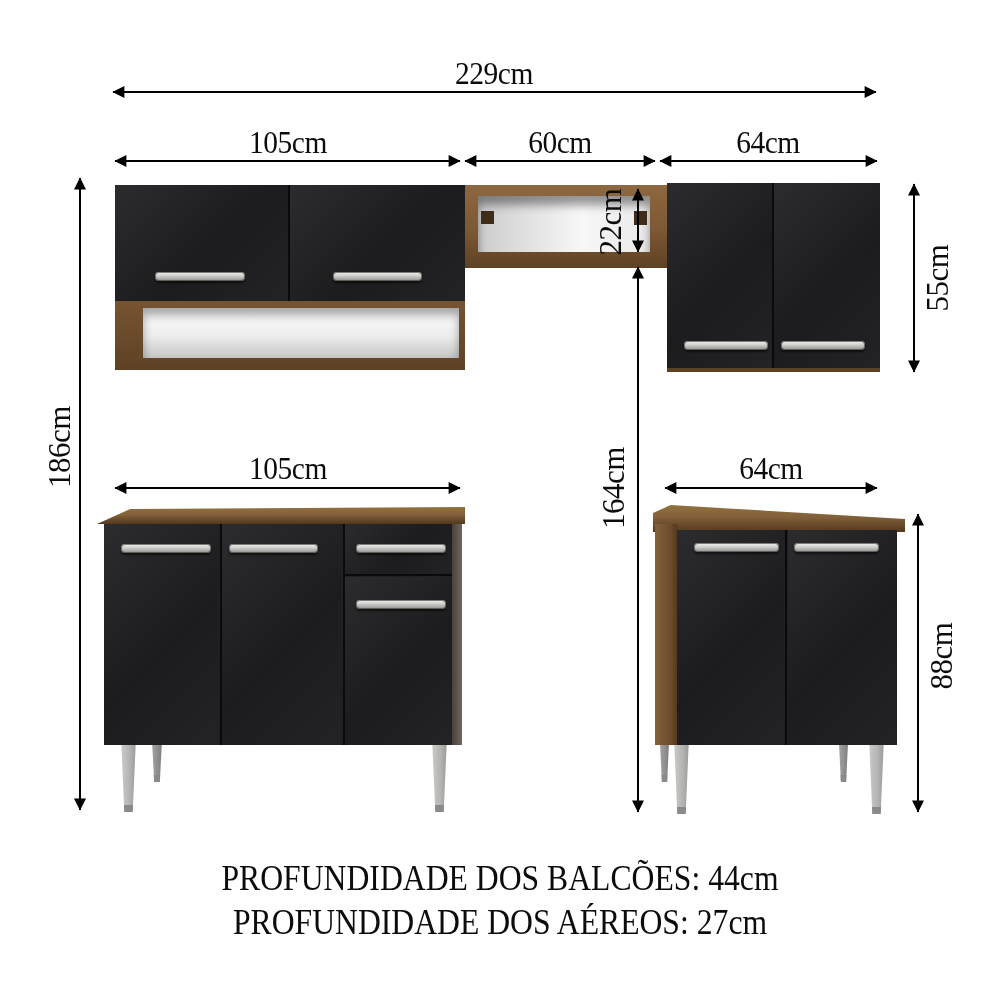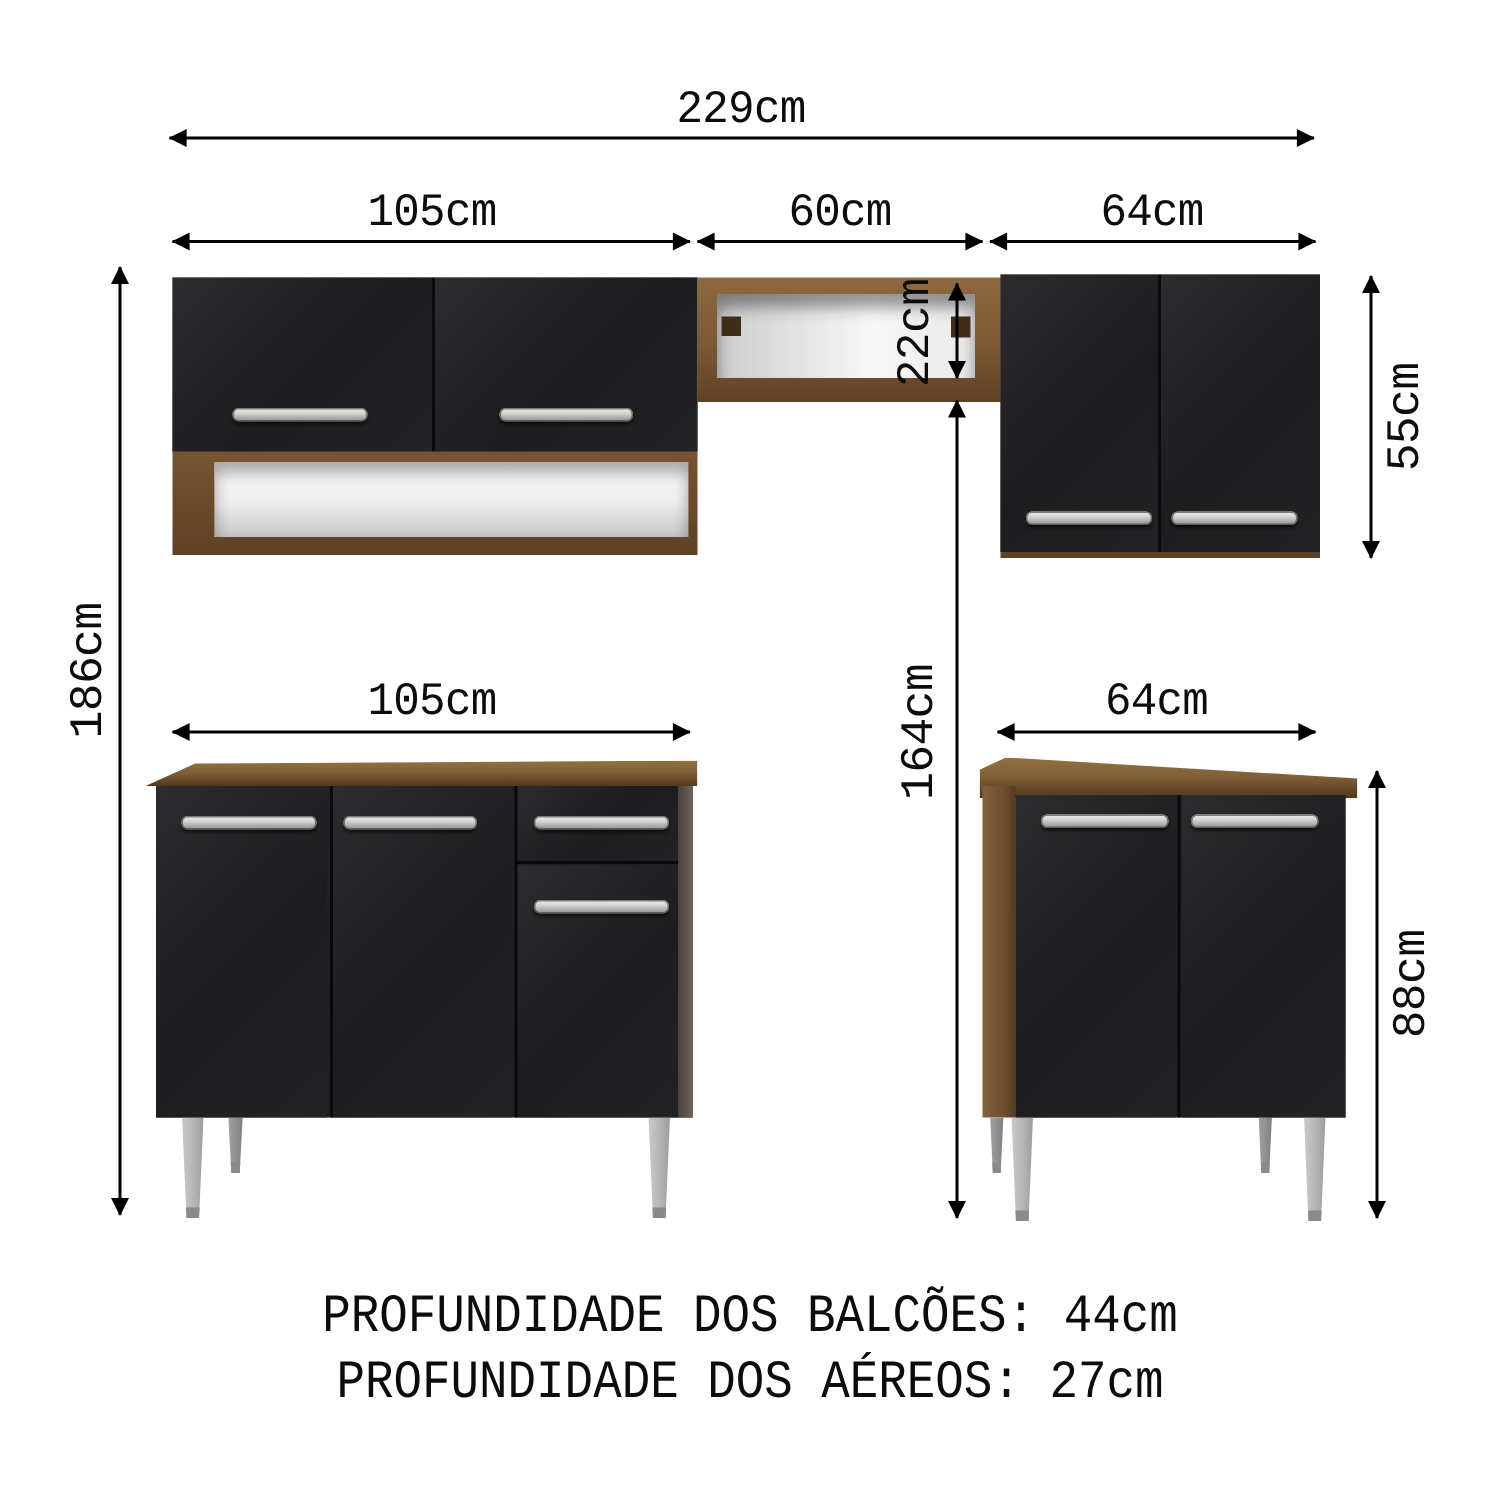--- a/index.html
+++ b/index.html
@@ -1,17 +1,17 @@
 <!DOCTYPE html>
 <html><head>
 <meta charset="utf-8">
 <style>
   html,body{margin:0;padding:0;background:#fff;}
   .stage{position:relative;width:1000px;height:1000px;background:#ffffff;overflow:hidden;
-         font-family:Liberation Mono, monospace;color:#0c0c0c;}
+         font-family:Liberation Serif, serif;color:#0c0c0c;}
   .abs{position:absolute;}
   
   .dim-label{position:absolute;width:140px;margin-left:-70px;text-align:center;
              font-size:31px;letter-spacing:-0.5px;color:#0c0c0c;white-space:nowrap;
              transform:scaleX(0.95);}
   .vlabel{position:absolute;width:0;height:0;}
   .vlabel>span{position:absolute;transform:translate(-50%,-50%) rotate(-90deg);
                white-space:nowrap;font-size:31px;letter-spacing:-0.5px;color:#0c0c0c;
                display:inline-block;}
   

